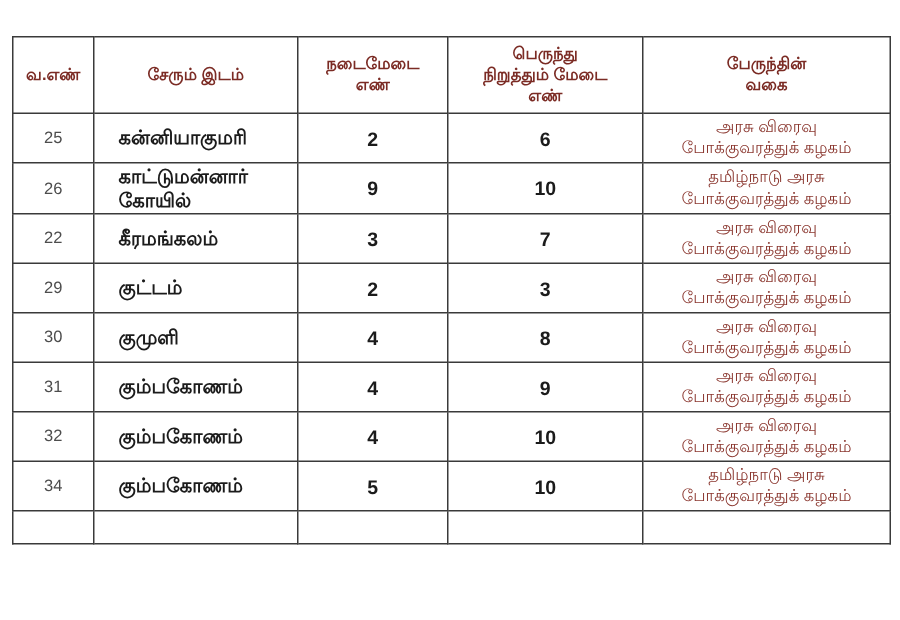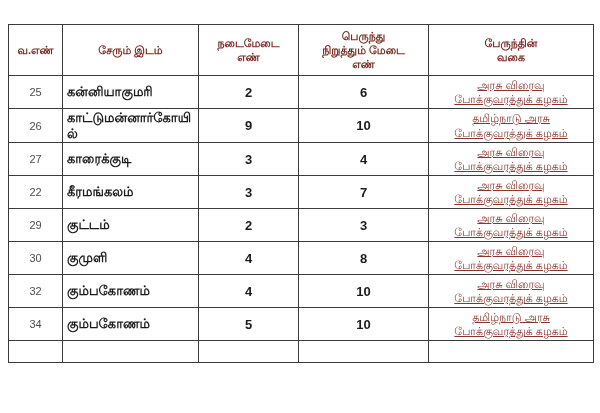--- a/index.html
+++ b/index.html
@@ -35,39 +35,38 @@
     padding: 2px 1px;
   }
   th.hdr span { display: block; }
   td.sno {
     font-size: 11px;
     font-weight: normal;
     color: #4d4d4d;
   }
   td.place {
     text-align: left;
-    padding: 1px 4px;
+    padding: 1px 16px;
     font-weight: bold;
     font-size: 13px;
     color: #1b1b1b;
     line-height: 1.2;
     overflow-wrap: anywhere;
     word-break: break-word;
   }
   td.num {
     font-weight: bold;
     font-size: 13px;
     color: #1b1b1b;
   }
   td.type {
     font-size: 11px;
     color: #8a362e;
     line-height: 1.3;
     padding: 1px 2px;
-    text-decoration: underline;
   }
   td.type span { display: block; }
 </style>
 </head>
 <body>
 
 <table class="bus-table">
   <colgroup>
     <col style="width:54px">
     <col style="width:136px">
@@ -113,30 +112,20 @@
       <td class="sno">26</td>
       <td class="place">காட்டுமன்னார்கோயில்</td>
       <td class="num">9</td>
       <td class="num">10</td>
       <td class="type">
           <span>தமிழ்நாடு அரசு</span>
           <span>போக்குவரத்துக் கழகம்</span>
         </td>
     </tr>
     <tr class="data-row">
-      <td class="sno">27</td>
-      <td class="place">காரைக்குடி</td>
-      <td class="num">3</td>
-      <td class="num">4</td>
-      <td class="type">
-          <span>அரசு விரைவு</span>
-          <span>போக்குவரத்துக் கழகம்</span>
-        </td>
-    </tr>
-    <tr class="data-row">
       <td class="sno">22</td>
       <td class="place">கீரமங்கலம்</td>
       <td class="num">3</td>
       <td class="num">7</td>
       <td class="type">
           <span>அரசு விரைவு</span>
           <span>போக்குவரத்துக் கழகம்</span>
         </td>
     </tr>
     <tr class="data-row">
@@ -147,20 +136,30 @@
       <td class="type">
           <span>அரசு விரைவு</span>
           <span>போக்குவரத்துக் கழகம்</span>
         </td>
     </tr>
     <tr class="data-row">
       <td class="sno">30</td>
       <td class="place">குமுளி</td>
       <td class="num">4</td>
       <td class="num">8</td>
+      <td class="type">
+          <span>அரசு விரைவு</span>
+          <span>போக்குவரத்துக் கழகம்</span>
+        </td>
+    </tr>
+    <tr class="data-row">
+      <td class="sno">31</td>
+      <td class="place">கும்பகோணம்</td>
+      <td class="num">4</td>
+      <td class="num">9</td>
       <td class="type">
           <span>அரசு விரைவு</span>
           <span>போக்குவரத்துக் கழகம்</span>
         </td>
     </tr>
     <tr class="data-row">
       <td class="sno">32</td>
       <td class="place">கும்பகோணம்</td>
       <td class="num">4</td>
       <td class="num">10</td>

